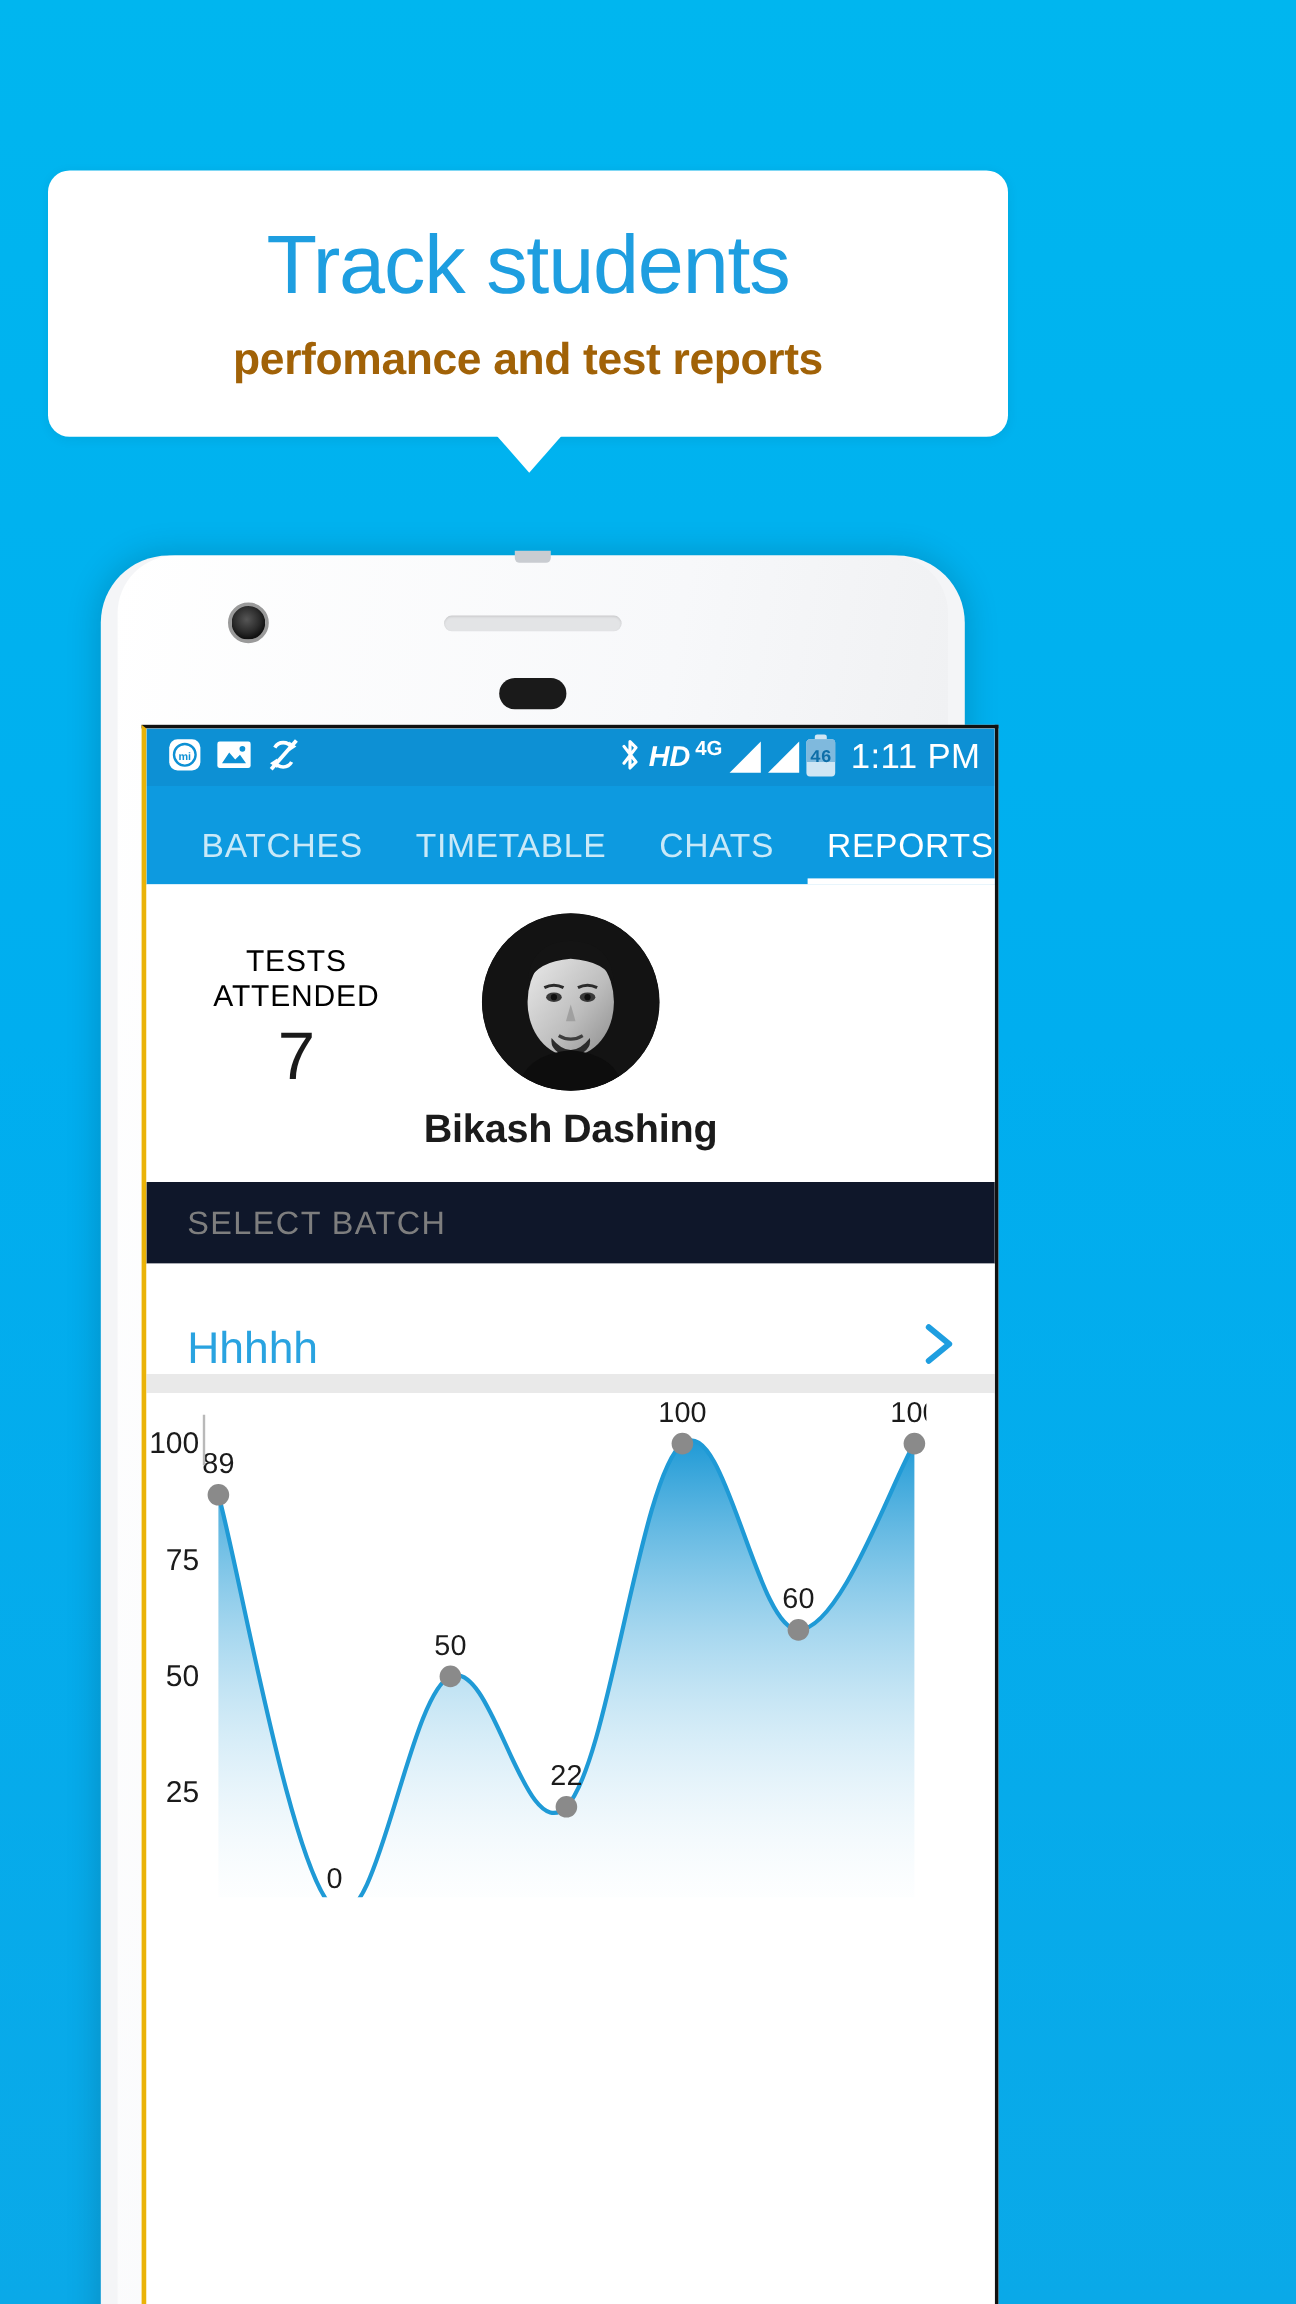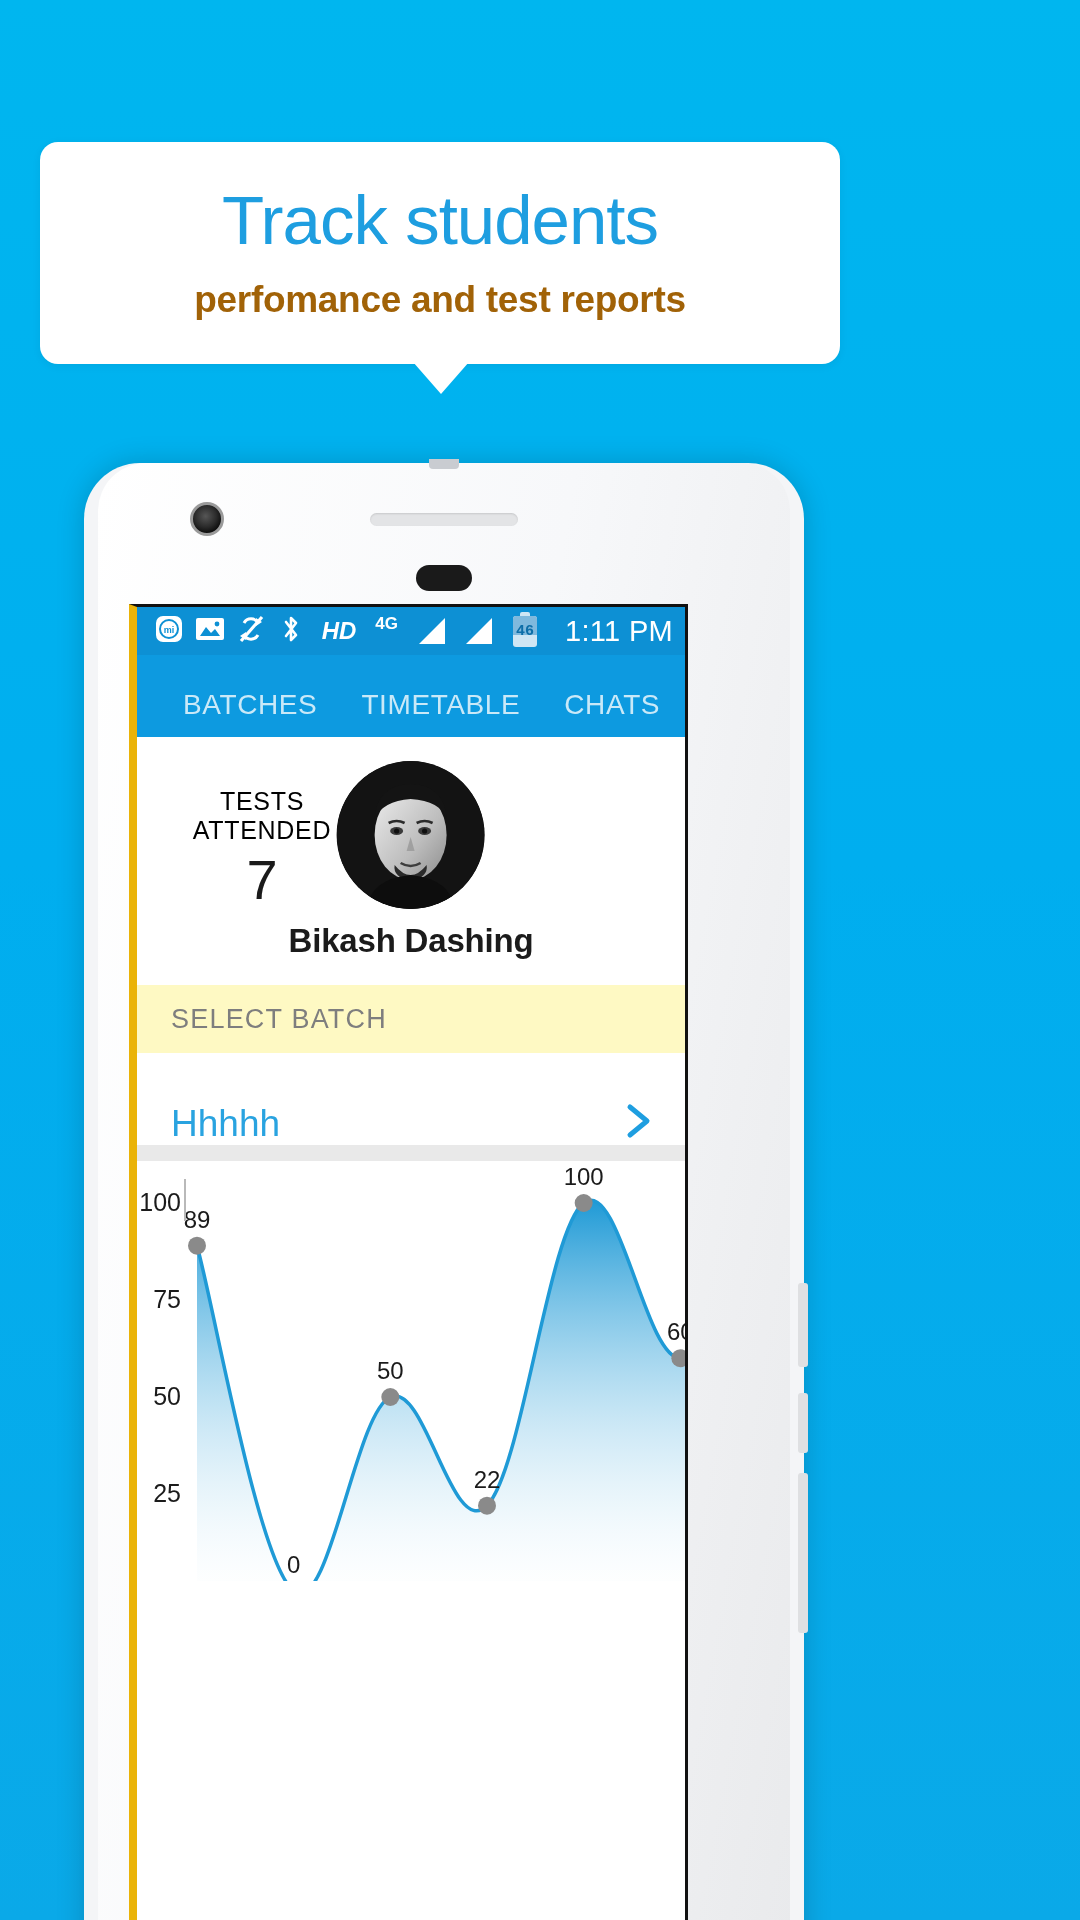--- a/index.html
+++ b/index.html
@@ -67,32 +67,32 @@
   .side-btn {
     position:absolute; right:-4px; width:10px; border-radius:3px;
     background:#dfe0e2;
   }
   .side-btn.b1 { top:820px; height:84px; }
   .side-btn.b2 { top:930px; height:60px; }
   .side-btn.b3 { top:1010px; height:160px; }
 
   
   .screen {
-    position:absolute; left:129px; top:604px; width:559px; height:1316px;
+    position:absolute; left:118px; top:604px; width:714px; height:1316px;
     background:#ffffff; overflow:hidden;
-    border-left:8px solid #eab308; border-top:3px solid #111; border-right:3px solid #111;
+    border-left:4px solid #eab308; border-top:3px solid #111; border-right:3px solid #111;
   }
 
   
   .statusbar {
     height:48px; background:#0d90d4; display:flex; align-items:center;
     padding:0 12px 0 18px; color:#ffffff;
   }
   .sb-left { display:flex; align-items:center; gap:13px; }
-  .sb-right { margin-left:auto; display:flex; align-items:center; gap:21px; }
+  .sb-right { margin-left:auto; display:flex; align-items:center; gap:6px; }
   .sb-ico { display:block; }
   .sb-time { font-size:29px; font-weight:400; letter-spacing:.3px; margin-left:7px; }
   .hd-txt { font-size:24px; font-style:italic; font-weight:700; letter-spacing:0; }
   .g4-txt { font-size:17px; font-weight:700; position:relative; top:-7px; margin-left:-2px; }
   .tri { width:0;height:0;border-left:26px solid transparent;border-bottom:26px solid #fff; }
   .batt {
     width:24px;height:31px;background:#cfe6f4;border-radius:3px;position:relative;
     display:flex;align-items:flex-start;justify-content:center;
   }
   .batt:before{content:"";position:absolute;top:-4px;left:50%;transform:translateX(-50%);
@@ -127,21 +127,21 @@
   .avatar-wrap { position:absolute; left:50%; top:24px; transform:translateX(-50%); text-align:center;font-weight:bold; }
   .avatar {
     width:148px;height:148px;border-radius:50%;overflow:hidden;
     background:#141414; position:relative; margin:0 auto;
   }
   .avatar svg { display:block; }
   .uname { font-size:33px; color:#1b1b1b; margin-top:13px; letter-spacing:-.2px; }
 
   
   .sec-head {
-    height:68px; background:#fef9c3; display:flex; align-items:center;
+    height:68px; background:#0f172a; display:flex; align-items:center;
     padding-left:34px; font-size:27px; color:#7e7e7e; letter-spacing:1.2px;
   }
   .batch-row {
     height:92px; background:#ffffff; display:flex; align-items:flex-end;
     padding:0 30px 0 34px;
   }
   .batch-name { font-size:37px; color:#29a3e0; }
   .chev { margin-left:auto; color:#1e9ee0; }
 
   .divider { height:16px; background:#e9e9e9; }

